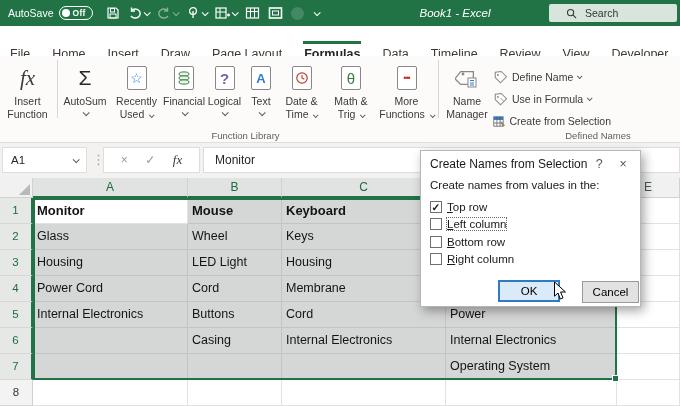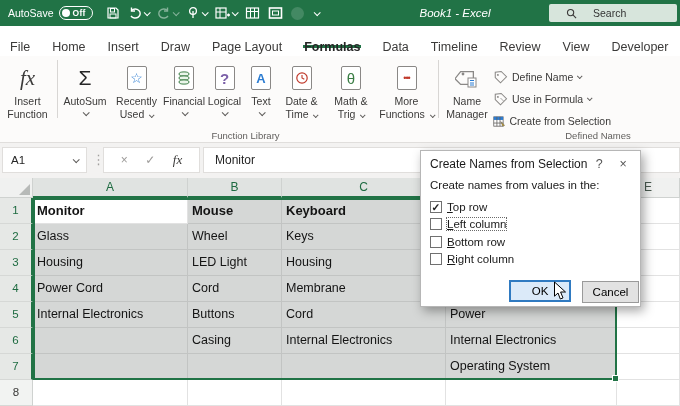--- a/index.html
+++ b/index.html
@@ -13,27 +13,27 @@
   .toggle { display:flex; align-items:center; gap:3px; border:1px solid #fff; border-radius:8px; height:14px; padding:0 6px 0 2px; }
   .toggle .dot { width:8px; height:8px; border-radius:50%; background:#fff; }
   .toggle .state { font-size:8.5px; font-weight:bold; letter-spacing:.3px; }
   .qat { display:flex; align-items:center; margin-left:10px; gap:2px; }
   .qbtn { display:flex; align-items:center; height:22px; padding:0 3px; }
   .qbtn svg { display:block; }
   .dim { opacity:.45; }
   .chev { display:inline-block; width:5px; height:5px; border-right:1.3px solid currentColor; border-bottom:1.3px solid currentColor; transform:rotate(45deg) translateY(-1px); }
   .qchev { margin-left:2px; color:#fff; }
   .doc-title { position:absolute; left:390px; width:130px; top:0; height:26px; line-height:26px; text-align:center; font-size:11.5px; color:#fff; white-space:nowrap;font-style:italic; }
-  .searchbox { position:absolute; left:549px; top:4px; width:128px; height:18px; background:#d7e5dc; border-radius:2px; display:flex; align-items:center; gap:16px; padding-left:17px; color:#2d2d2d; }
+  .searchbox { position:absolute; left:549px; top:4px; width:128px; height:18px; background:#d7e5dc; border-radius:2px; display:flex; align-items:center; gap:8px; padding-left:17px; color:#2d2d2d; }
   .searchbox .stext { font-size:10.5px; color:#333; }
   .avatar-circle { width:13px; height:13px; border-radius:50%; background:rgba(255,255,255,.35); }
 
   
   .tabbar { position:absolute; left:0; top:26px; width:680px; height:30px; background:#fff; display:flex; align-items:stretch; }
-  .tab { margin:8px 10px; padding:0 1px; font-size:12.5px; color:#3b3a39; line-height:27px; border-bottom:3px solid transparent; white-space:nowrap; }
+  .tab { margin:15px 10px; padding:0 1px; font-size:12.5px; color:#3b3a39; line-height:27px; border-bottom:3px solid transparent; white-space:nowrap; }
   .tab:first-child { margin-left:9px; }
   .tab.active { font-weight:bold; color:#262626; border-bottom-color:#217346; }
 
   
   .ribbon { position:absolute; left:0; top:56px; width:680px; height:87px; background:#fcfbfa; border-bottom:1px solid #e0dedc; }
   .rrow { position:absolute; left:0; top:0; width:680px; height:74px; display:flex; align-items:stretch; }
   .bigbtn { display:flex; flex-direction:column; align-items:center; padding-top:5px; }
   .icon-zone { height:34px; display:flex; align-items:center; justify-content:center; }
   .bl { font-size:10.5px; color:#3b3a39; line-height:12.5px; text-align:center; white-space:nowrap; }
   .bl .chev { color:#5f5d5b; margin-left:2px; width:4px; height:4px; }
@@ -78,21 +78,21 @@
   .dtitle .ttext { flex:1; font-size:12px; color:#1a1a1a; white-space:nowrap; }
   .dico { width:28px; text-align:center; font-size:12.5px; color:#555; }
   .dprompt { margin:3px 8px 0 9px; font-size:11.5px; color:#1a1a1a; }
   .opts { margin:7px 0 0 9px; }
   .opt { display:flex; align-items:center; gap:5px; height:17.5px; }
   .cb { width:12px; height:12px; border:1px solid #707070; background:#fff; font-size:10.5px; line-height:11px; text-align:center; color:#222; font-weight:bold; }
   .olbl { font-size:11.5px; color:#1a1a1a; white-space:nowrap; }
   .olbl u { text-decoration:underline; }
   .olbl.focus { outline:1px dotted #6a6a6a; }
   .dbtn { position:absolute; height:22px; font-size:11.5px; color:#000; display:flex; align-items:center; justify-content:center; }
-  .okbtn { left:88px; top:129px; width:62px; background:#dbeaf9; border:2px solid #2f7ac1; }
+  .okbtn { left:77px; top:129px; width:62px; background:#dbeaf9; border:2px solid #2f7ac1; }
   .cancelbtn { left:161px; top:130px; width:57px; background:#e2e2e2; border:1px solid #9a9a9a; }
 
   .cursor { position:absolute; left:553px; top:281px; z-index:20; }
 </style>
 </head>
 <body>
 
 <div id="app">
 
   <div class="titlebar">

